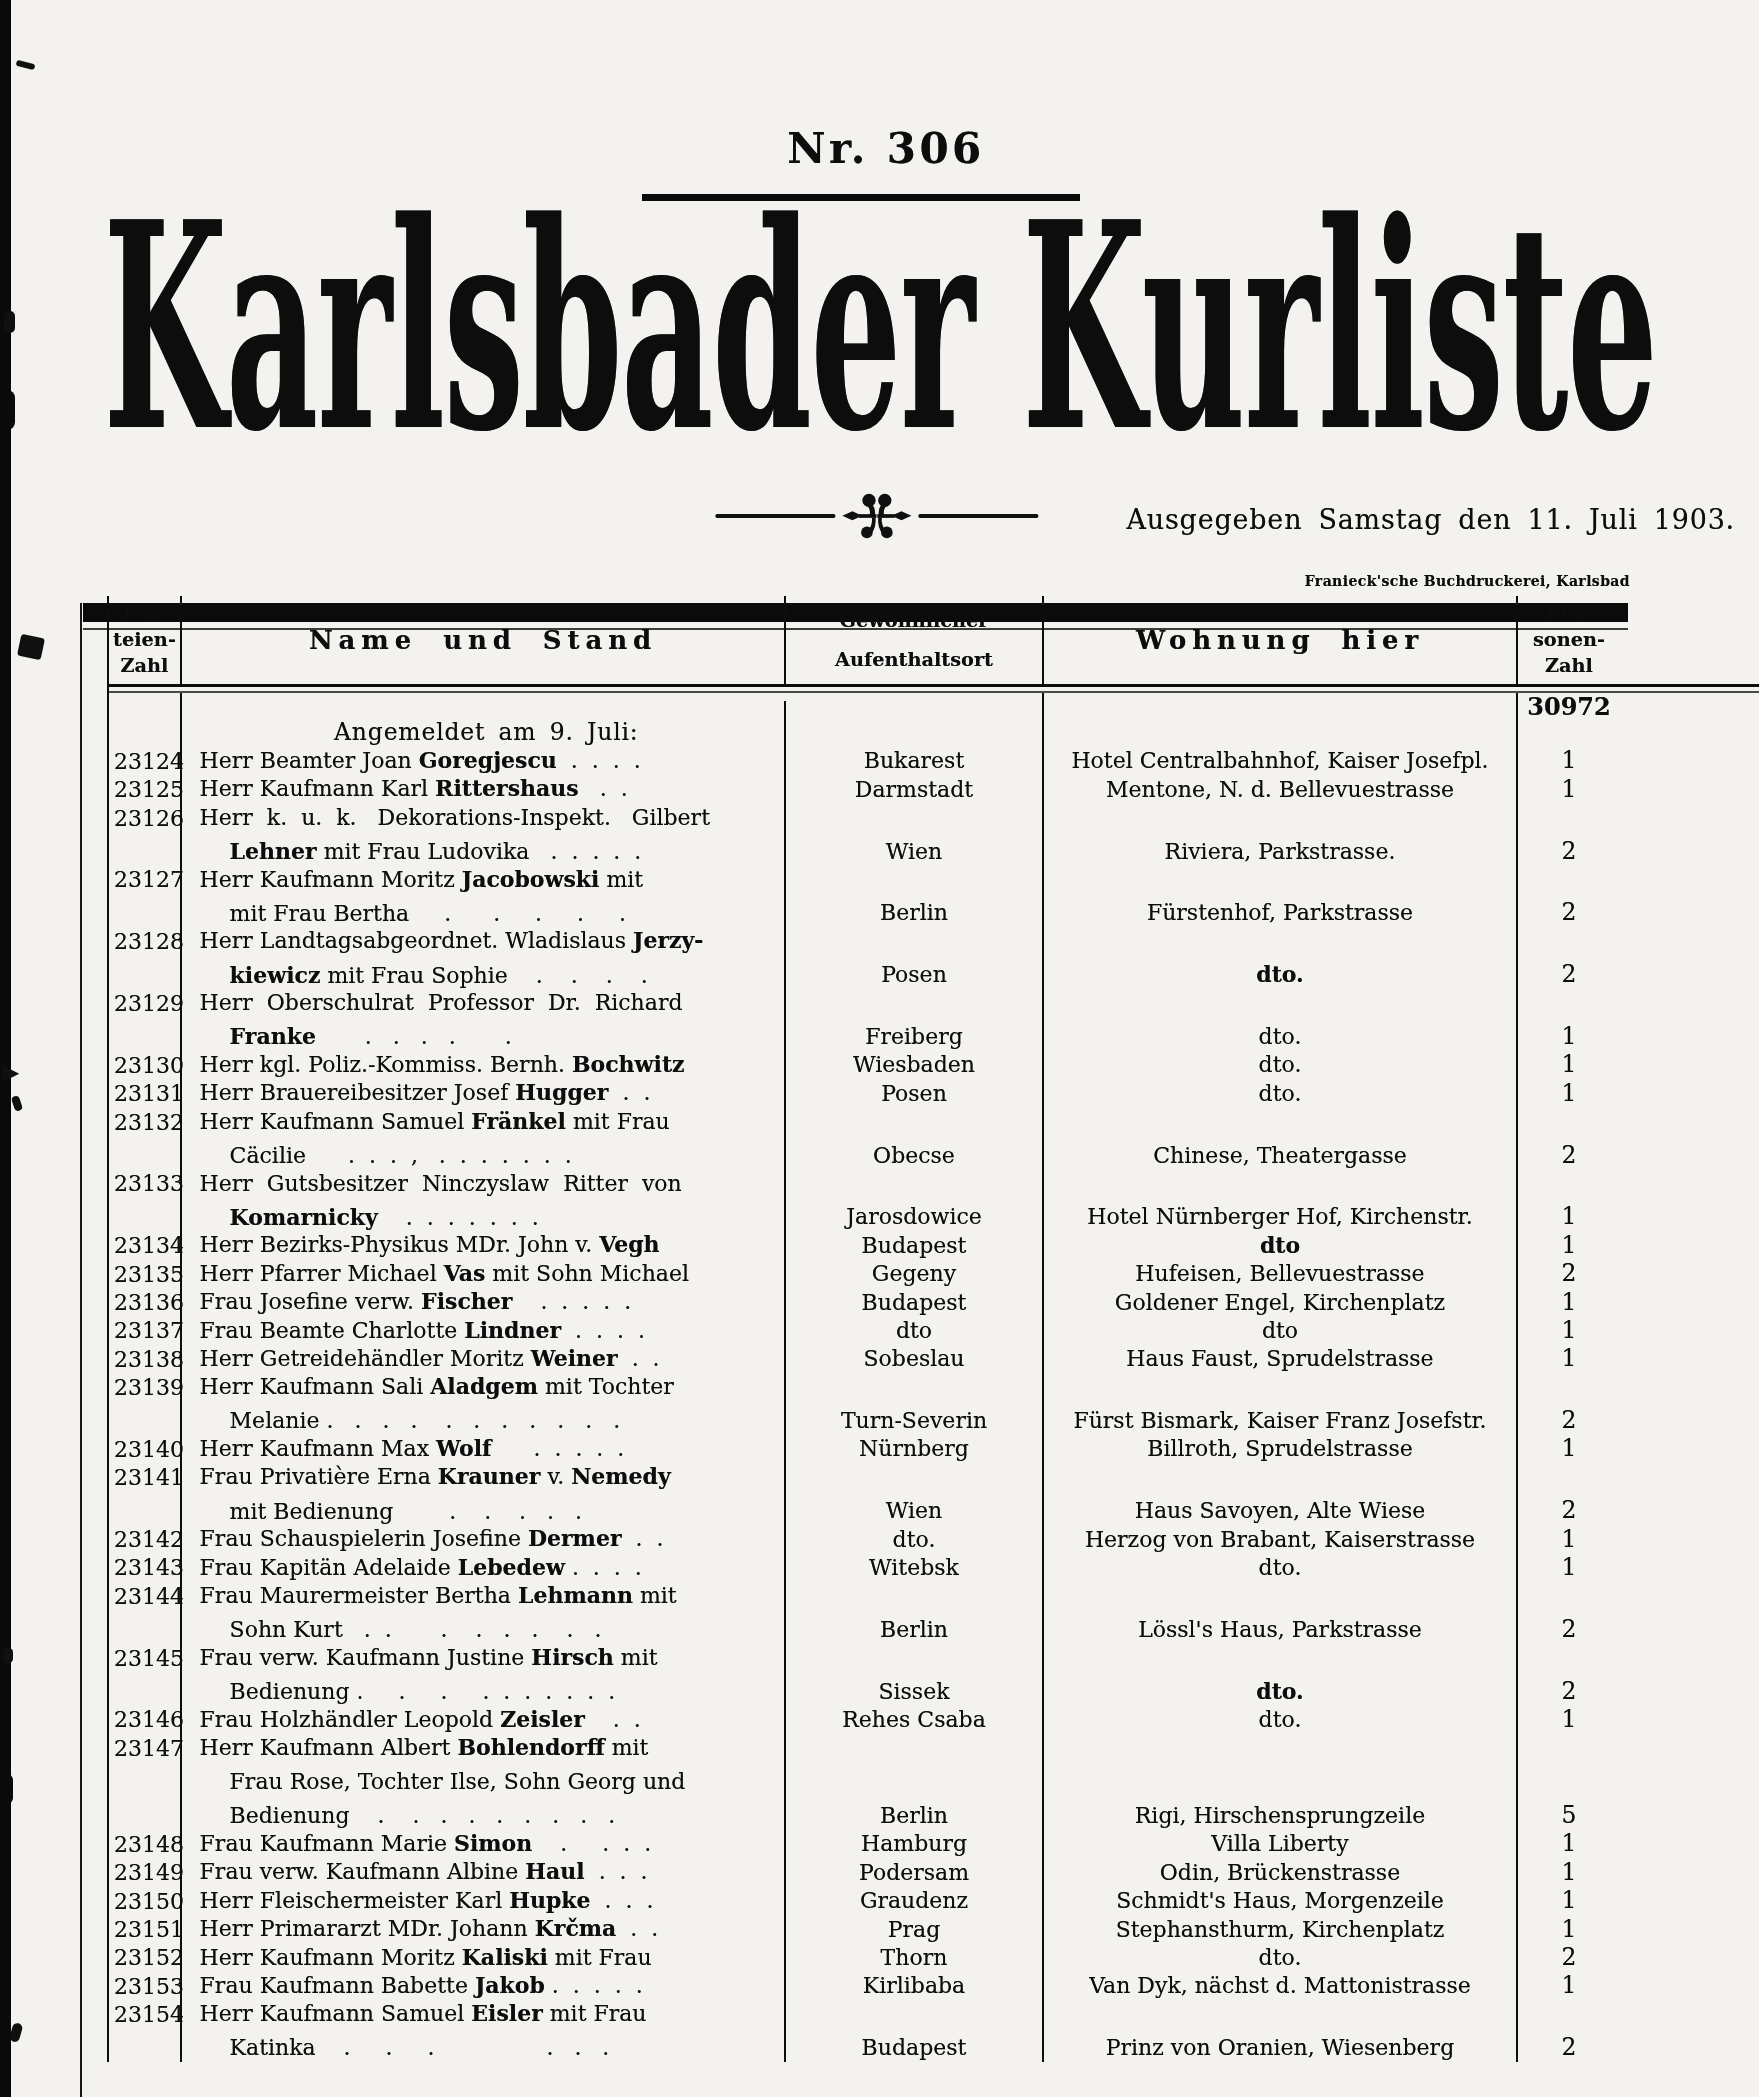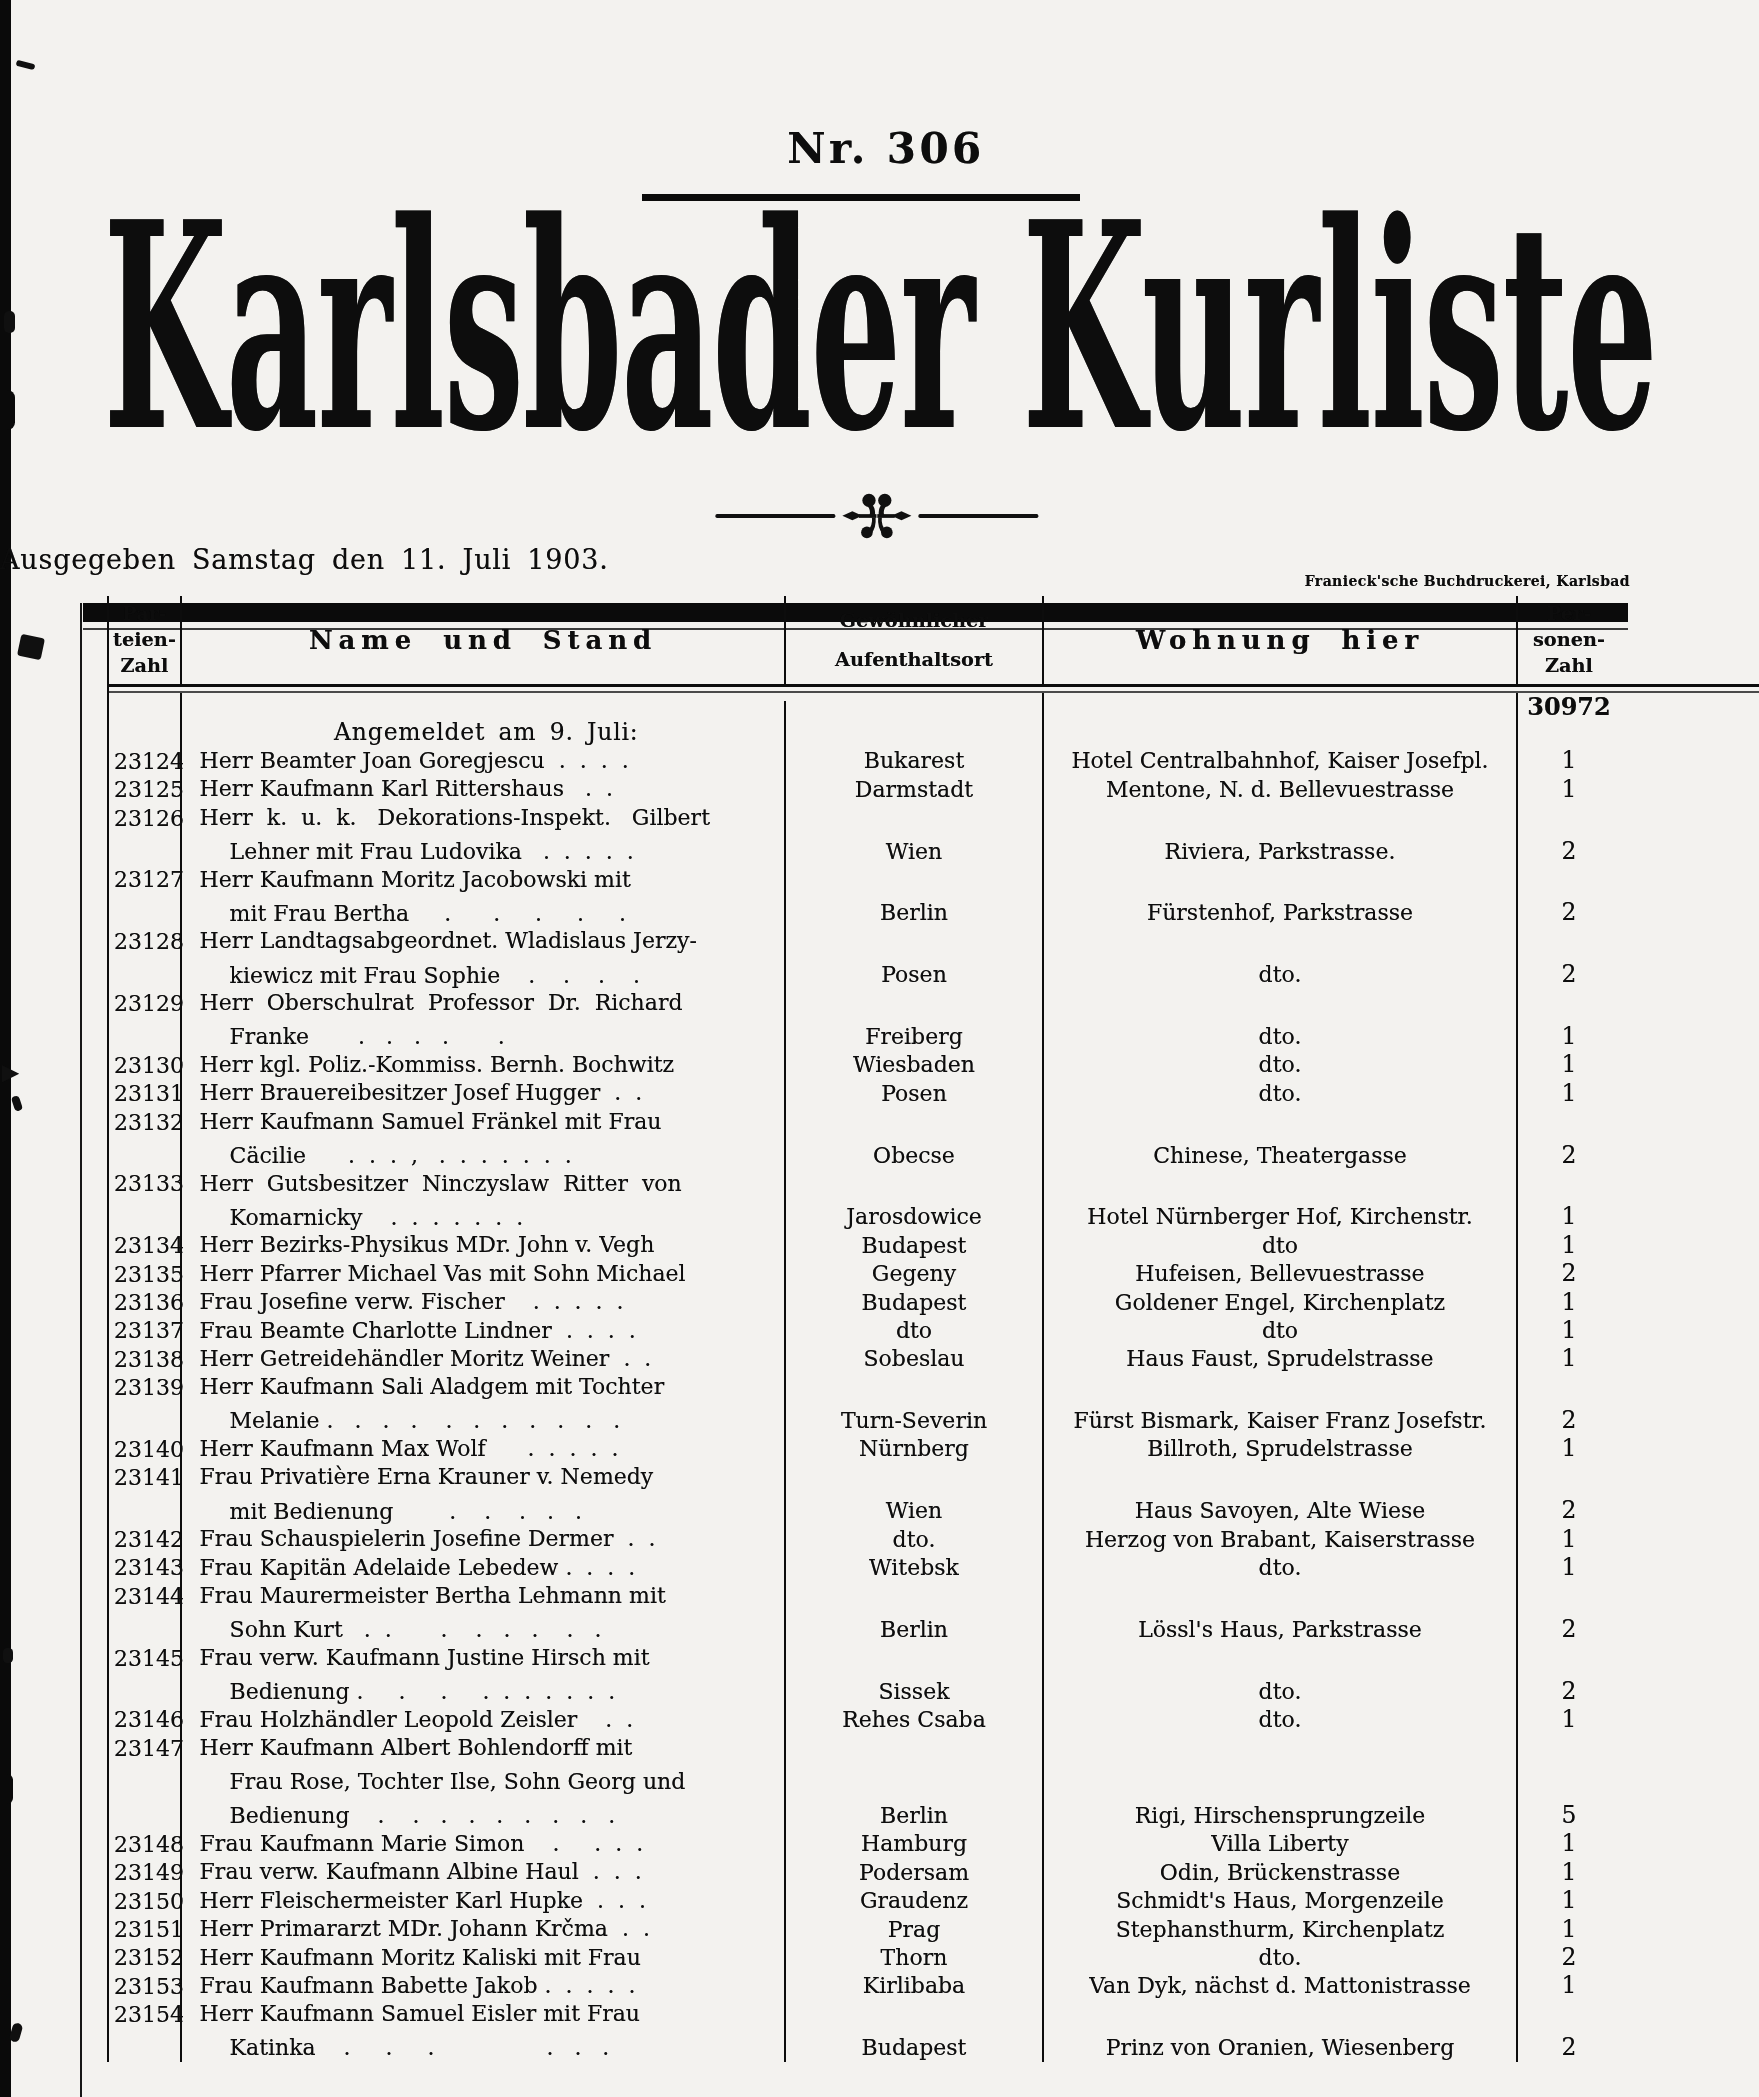--- a/index.html
+++ b/index.html
@@ -20,21 +20,21 @@
       font-size:42px;font-weight:bold;letter-spacing:3.4px;}
   .nr-rule{position:absolute;top:194px;left:642px;width:438px;height:6.7px;background:#0b0b0b;}
   .title-wrap{position:absolute;top:184px;left:50%;width:0;white-space:nowrap;}
   .title-text{display:inline-block;font-size:285px;line-height:1;font-weight:bold;
       letter-spacing:-2.5px;transform:scaleX(0.5) translateX(-50%);transform-origin:0 0;
       text-shadow:0 0 0.8px rgba(0,0,0,.6);}
   .ornament{position:absolute;top:490px;left:50%;transform:translateX(-51%);
       display:flex;align-items:center;gap:5.9px;}
   .orn-line{width:120px;height:4.6px;background:#101010;border-radius:1.7px;}
   .orn-svg{width:71px;height:52px;}
-  .dateline{position:absolute;top:544px;left:0;right:25px;text-align:left;
+  .dateline{position:absolute;top:504px;left:0;right:25px;text-align:right;
       font-size:27px;letter-spacing:0.8px;word-spacing:6.7px;}
   .printer{position:absolute;top:573px;right:130px;font-size:14px;font-weight:bold;
       letter-spacing:0.4px;}
   
   .t-topbar{position:absolute;left:83px;top:603px;width:1545px;height:19.3px;background:#0b0b0b;}
   .t-topthin{position:absolute;left:83px;top:628px;width:1545px;height:2.1px;background:#3c3c3c;}
   .t-leftthin{position:absolute;left:80px;top:603px;width:2.1px;height:1577px;background:#161616;}
   .tbl{position:absolute;left:107px;top:596px;width:1666px;box-sizing:border-box;
        border-left:2.5px solid #0d0d0d;border-right:7.6px solid #0d0d0d;}
   .thead,.trow{display:grid;grid-template-columns:73px 604px 258px 474px 102px;}
@@ -47,21 +47,21 @@
   .th.big{font-size:26px;letter-spacing:5.9px;word-spacing:11px;white-space:nowrap;}
   .hrule1{height:2.5px;background:#0c0c0c;}
   .hrule2{height:2.1px;background:#4a4a4a;margin-top:4.2px;}
   
   .cell{border-right:2.5px solid #0d0d0d;box-sizing:border-box;}
   .cell:last-child{border-right:none;}
   .trow .cid{font-size:22px;padding:2.1px 0 1.3px 5px;line-height:25px;text-align:center;}
   .trow .cname{padding:1.3px 11px 1.3px 17.6px;}
   .nline{white-space:pre;line-height:25px;font-size:22px;}
   .nline.cont{padding-left:30px;margin-top:9.2px;}
-  .b{font-weight:normal;}
+  .b{font-weight:bold;}
   .cort,.cw,.cz{display:flex;flex-direction:column;justify-content:flex-end;align-items:center;
       text-align:center;font-size:22px;line-height:25px;padding-bottom:1.7px;white-space:pre;}
   .cz{font-size:23.5px;}
   
   .trow.intro{height:54px;}
   .trow.intro .cname{display:flex;align-items:flex-end;justify-content:center;padding-bottom:0.8px;margin-top:8px;}
   .section-heading{font-size:23.5px;letter-spacing:0.8px;word-spacing:5px;white-space:pre;}
   .trow.intro .cz{justify-content:flex-start;padding-top:1.7px;font-weight:bold;font-size:24px;}
   .ink{text-shadow:0 0 0.4px rgba(10,10,10,.55);}
 </style>

